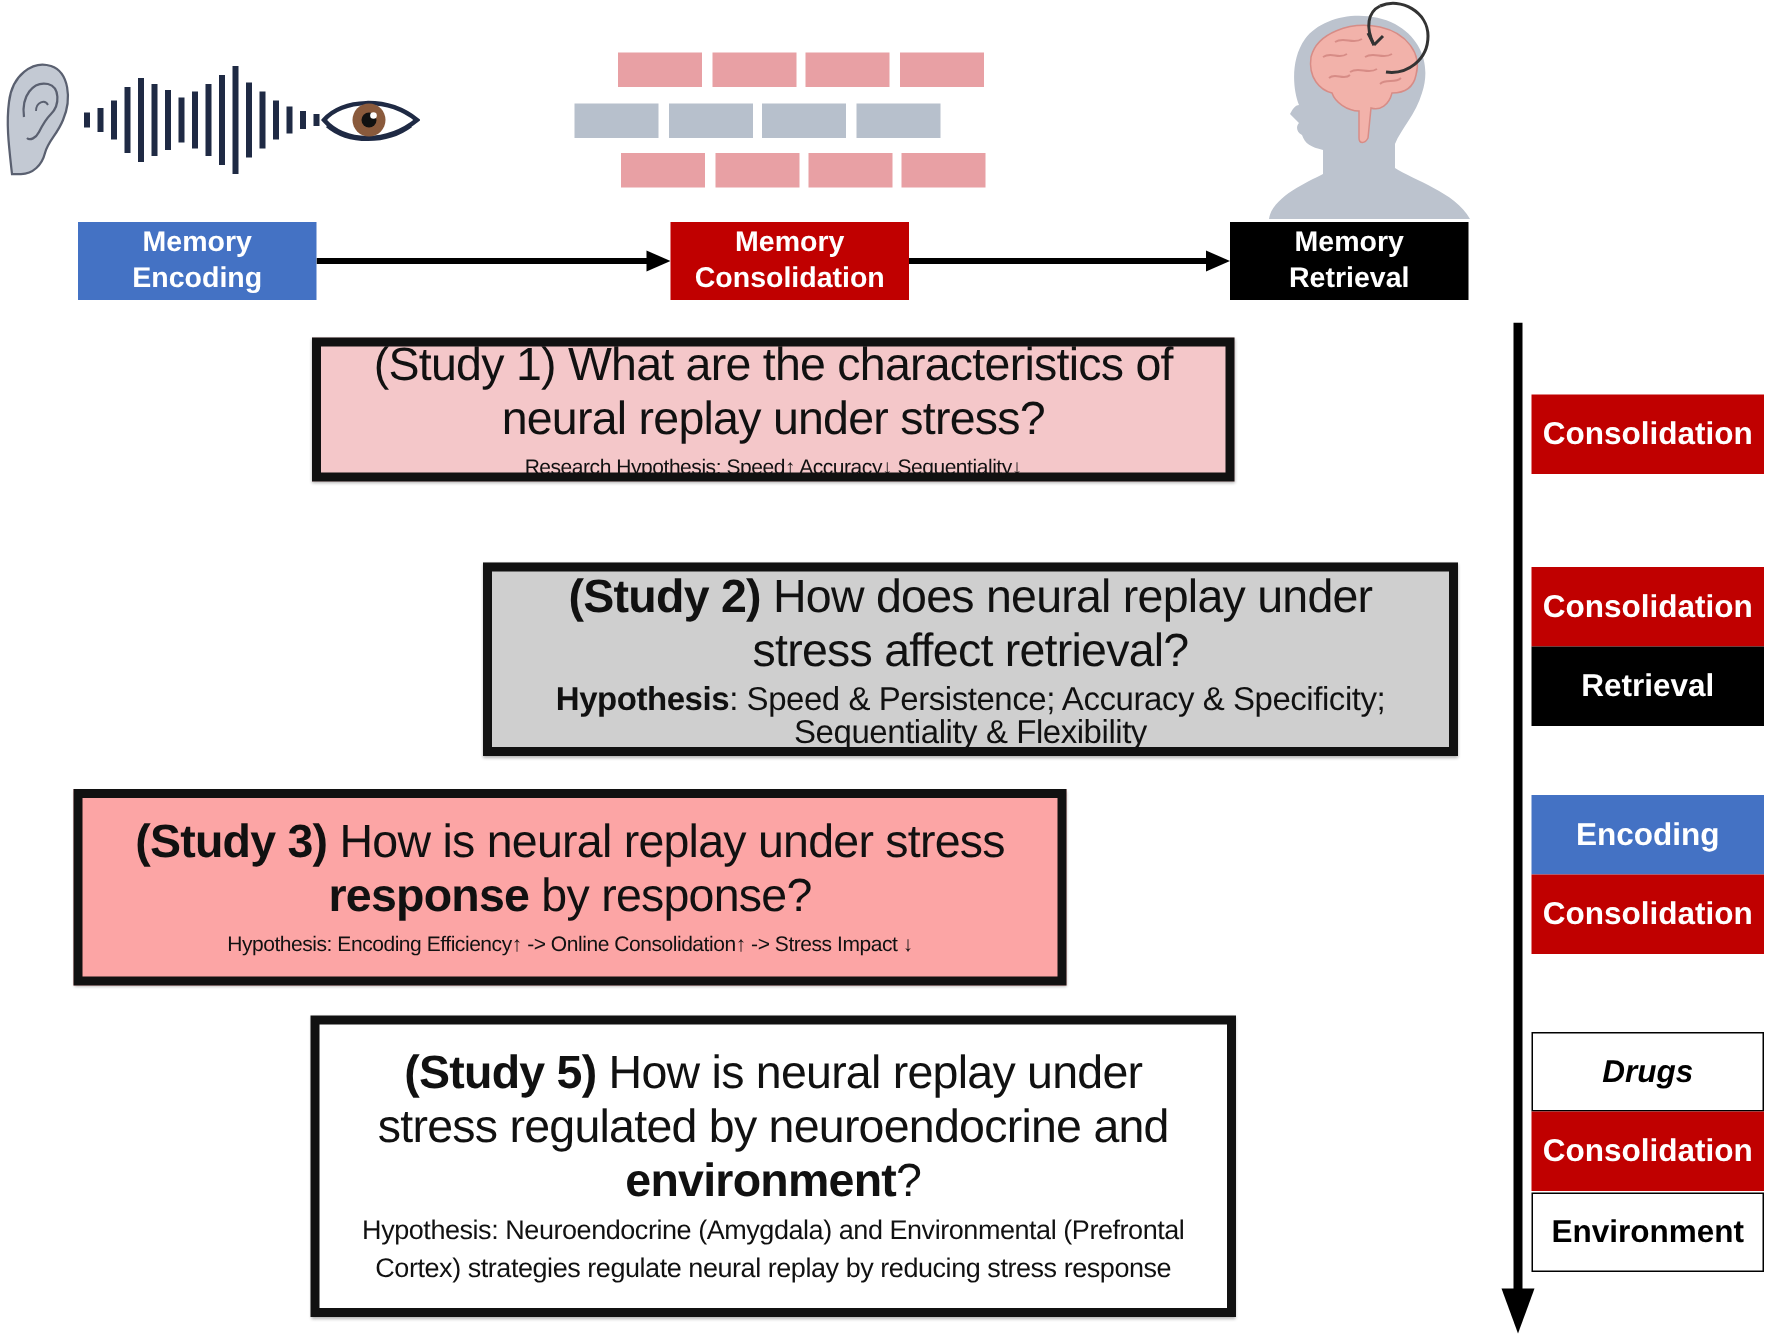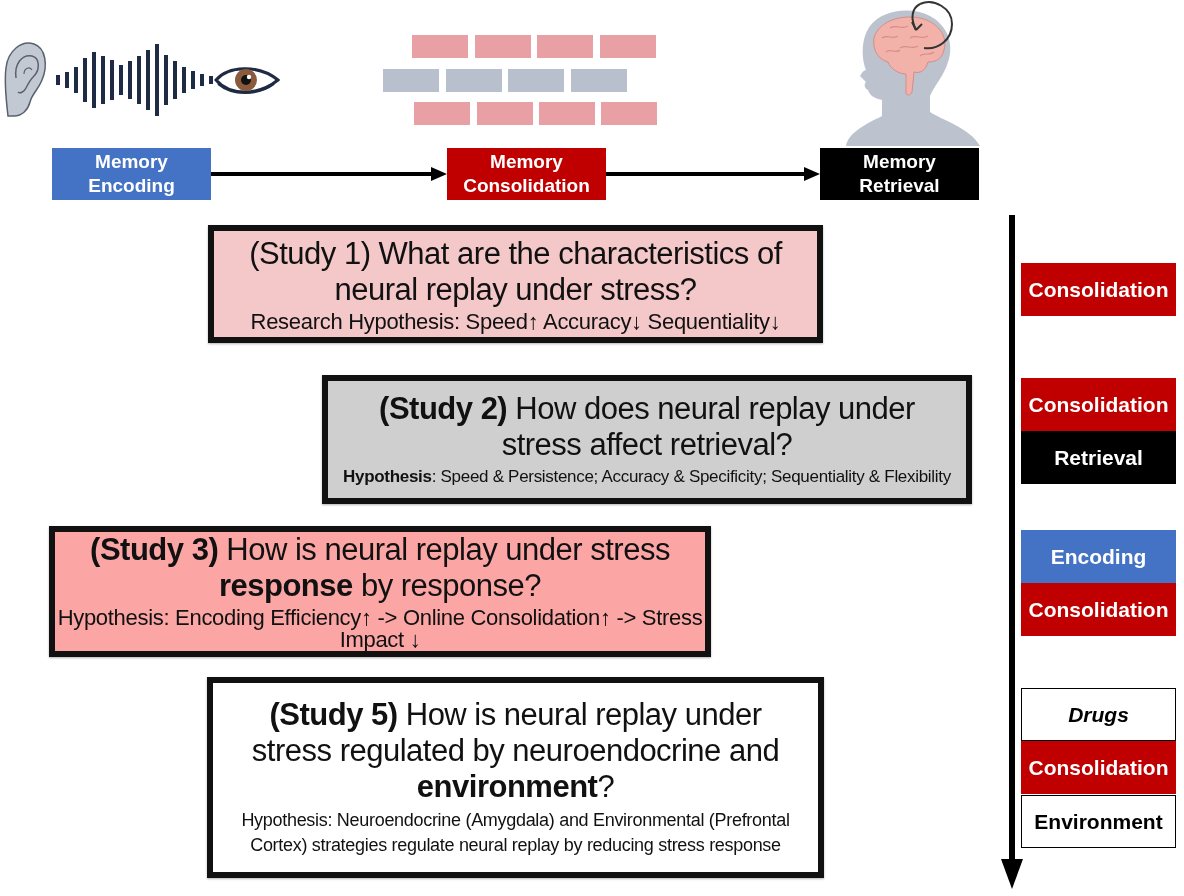--- a/index.html
+++ b/index.html
@@ -5,21 +5,21 @@
   html, body { margin:0; padding:0; }
   body { width:1184px; height:896px; background:#ffffff; position:relative; overflow:hidden;
          font-family:"Liberation Sans", sans-serif; color:#111; }
   .abs { position:absolute; }
   .stage-box { position:absolute; color:#fff; font-weight:bold; font-size:19px; line-height:24px;
                text-align:center; display:flex; flex-direction:column; justify-content:center; align-items:center; }
   .study { position:absolute; border:6px solid #111; box-sizing:border-box; text-align:center;
            display:flex; flex-direction:column; justify-content:center; align-items:center;
            box-shadow:0 1px 2px rgba(0,0,0,0.3); }
   .study .q { font-size:31px; line-height:36px; letter-spacing:-0.5px; font-family:"Liberation Sans", sans-serif; }
-  .study .h { font-size:22px; line-height:22px; margin-top:3px; letter-spacing:-0.3px; }
+  .study .h { font-size:14px; line-height:22px; margin-top:3px; letter-spacing:-0.3px; }
   .tag { position:absolute; left:1021px; width:155px; height:53px; box-sizing:border-box;
          color:#fff; font-weight:bold; font-size:21px; display:flex; align-items:center; justify-content:center; }
   .tag.red { background:#c00000; }
   .tag.black { background:#000; }
   .tag.blue { background:#4472c4; }
   .tag.white { background:#fff; color:#000; border:1.5px solid #000; }
   .brick { position:absolute; height:23px; width:56px; }
   .brick.pink { background:#e8a0a4; }
   .brick.gray { background:#b7c0cc; }
 </style>
@@ -105,36 +105,36 @@
 <svg class="abs" style="left:606px;top:166px" width="214" height="16" viewBox="0 0 214 16">
   <line x1="0" y1="8" x2="200" y2="8" stroke="#000" stroke-width="4"></line>
   <polygon points="198,1 214,8 198,15" fill="#000"></polygon>
 </svg>
 
 <div class="stage-box" style="left:820px;top:148px;width:159px;height:52px;background:#000;">
   <span>Memory</span>
   <span>Retrieval</span>
 </div>
 
-<div class="study" style="left:208px;top:225px;width:615px;height:118px;background:#f4c7c9;">
+<div class="study" style="left:208px;top:225px;width:615px;height:96px;background:#f4c7c9;">
   <div class="q">
     <span>(Study 1)</span><span> What are the characteristics of</span><br>
     <span>neural replay under stress?</span>
   </div>
   <div class="h">
     <span>Research Hypothesis:</span><span> Speed↑ Accuracy↓ Sequentiality↓</span>
   </div>
 </div>
 
 <div class="study" style="left:322px;top:375px;width:650px;height:129px;background:#cfcfcf;">
   <div class="q">
     <b>(Study 2)</b><span> How does neural replay under</span><br>
     <span>stress affect retrieval?</span>
   </div>
-  <div class="h" style="font-size:17px;">
+  <div class="h" style="font-size:22px;">
     <b>Hypothesis</b><span>: Speed &amp; Persistence; Accuracy &amp; Specificity; Sequentiality &amp; Flexibility</span>
   </div>
 </div>
 
 <div class="study" style="left:49px;top:526px;width:662px;height:131px;background:#fca5a5;">
   <div class="q">
     <b>(Study 3)</b><span> How is neural replay under stress</span><br>
     <b>response</b><span> by response?</span>
   </div>
   <div class="h">Hypothesis: Encoding Efficiency↑ -&gt; Online Consolidation↑ -&gt; Stress Impact ↓</div>

